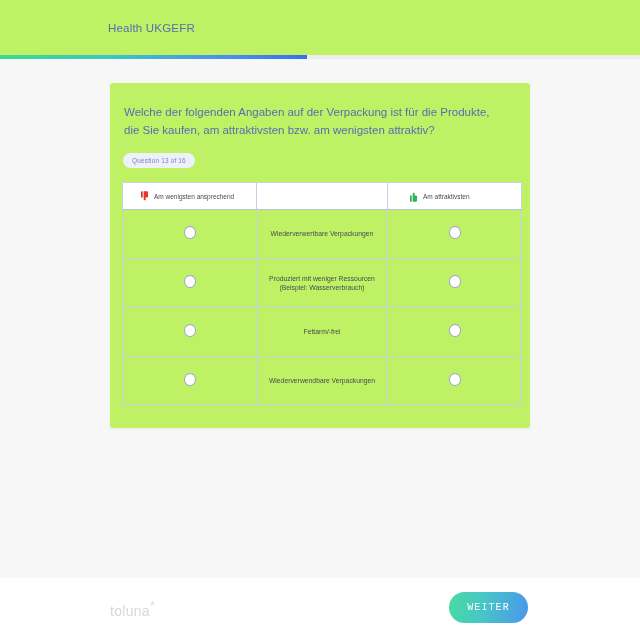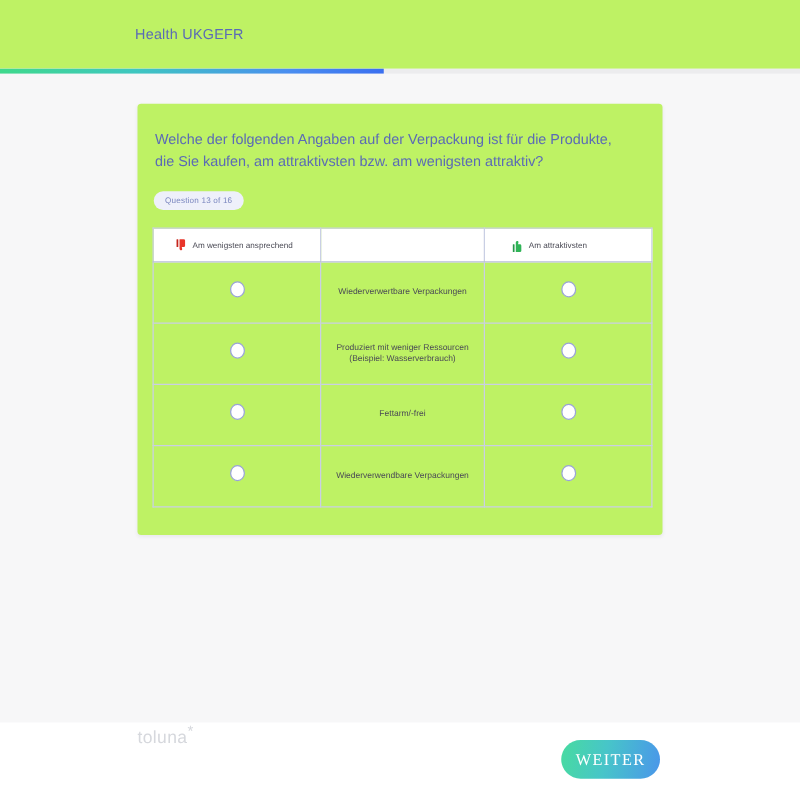--- a/index.html
+++ b/index.html
@@ -142,43 +142,43 @@
   }
 
   
   .footer {
     position: absolute;
     top: 578px; left: 0;
     width: 640px;
     height: 62px;
     background: #ffffff;
     display: flex;
-    align-items: flex-start;
+    align-items: center;
   }
   .brand {
     margin-left: 110px;
     font-size: 14px;
     color: #d6d8dd;
     letter-spacing: .3px;
   }
   .brand sup { font-size: 12px; }
   .next-btn {
     position: absolute;
     left: 449px;
     top: 592px;
     width: 79px;
     height: 31px;
     border: none;
     border-radius: 16px;
     background: linear-gradient(100deg, #48dba0 0%, #47c5c9 45%, #4a96ea 100%);
     color: #ffffff;
-    font-size: 13px;
+    font-size: 10px;
     letter-spacing: 1.1px;
     cursor: pointer;
-    font-family: Liberation Serif, serif;
+    font-family: Liberation Mono, monospace;
   }
 </style>
 </head>
 <body>
 
 <div class="topbar">
   <div class="survey-title">Health UKGEFR</div>
 </div>
 <div class="progress-track">
   <div class="progress-fill" id="progress-fill" style="width: 48%;"></div>

